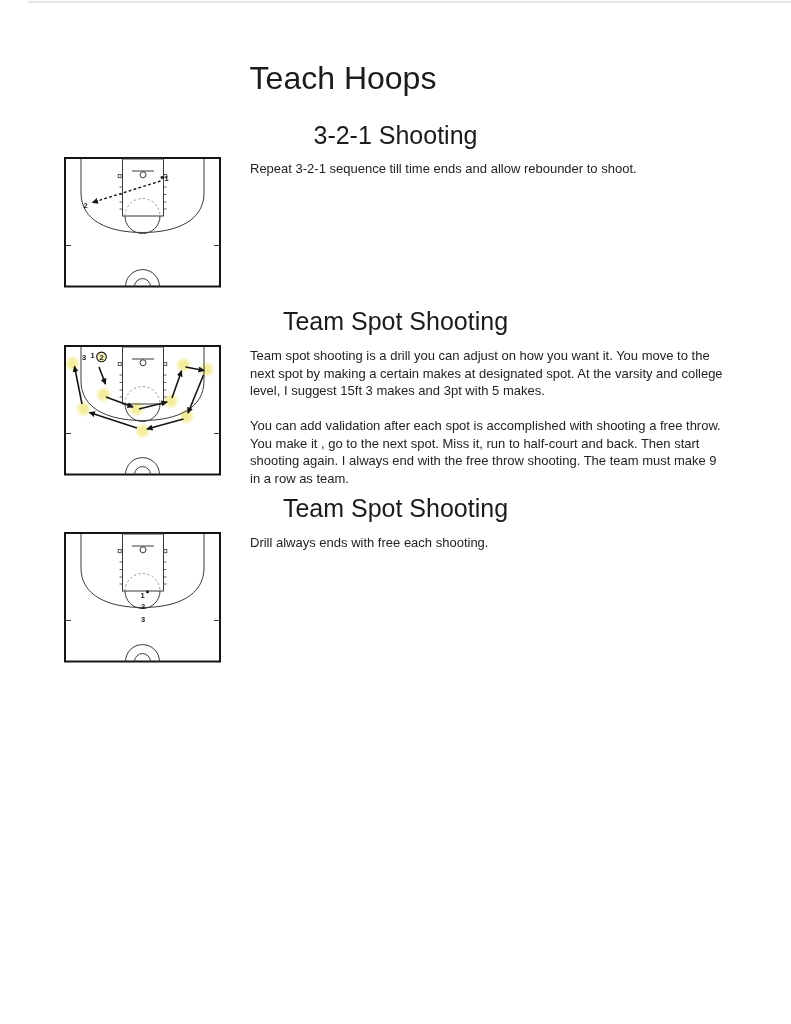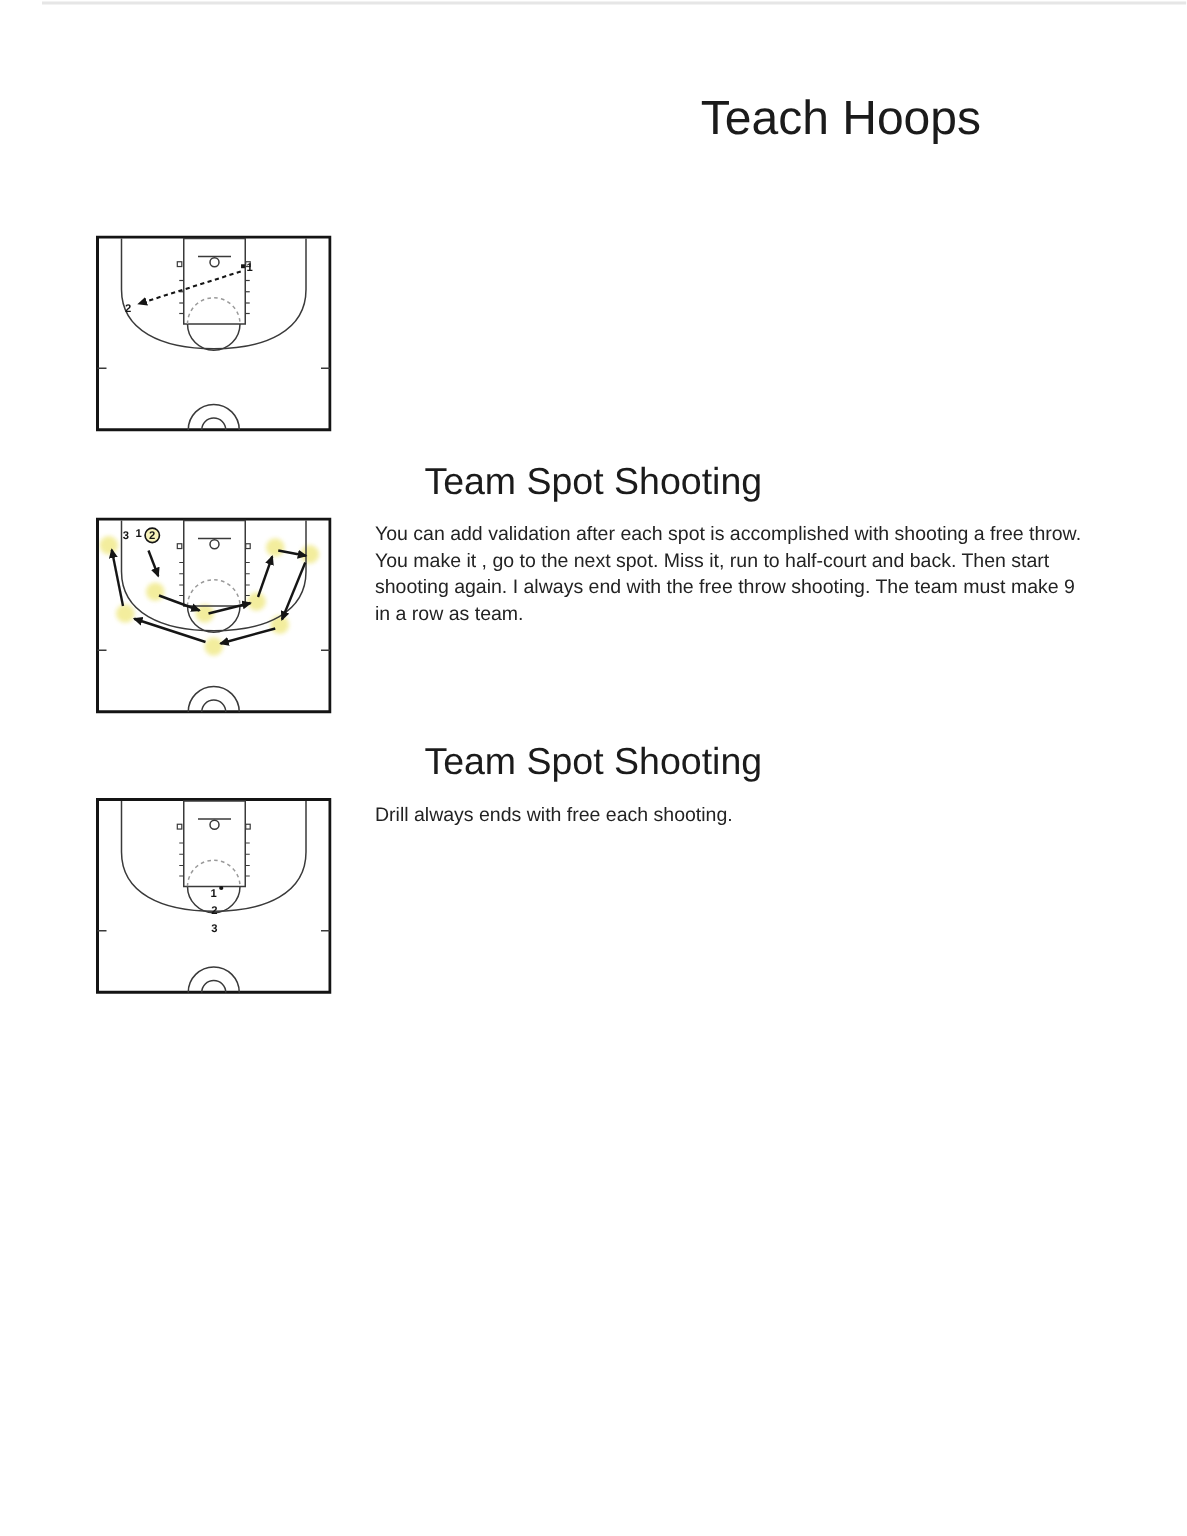--- a/index.html
+++ b/index.html
@@ -2,40 +2,41 @@
 <html><head>
 <meta charset="utf-8">
 <style>
   html,body { margin:0; padding:0; background:#ffffff; }
   .page {
     position:relative; width:791px; height:1024px; background:#ffffff;
     font-family:"Liberation Sans", sans-serif; overflow:hidden;
   }
   .top-rule { position:absolute; top:1px; left:28px; right:0; height:2px; background:#e6e6e6; }
   .doc-title {
-    position:absolute; top:60px; left:0; width:654px; margin:0;
-    text-align:right; font-size:32px; font-weight:400; color:#1b1b1b;
+    position:absolute; top:60px; left:16px; width:654px; margin:0;
+    text-align:center; font-size:32px; font-weight:400; color:#1b1b1b;
   }
   .section-heading {
     position:absolute; left:0; width:791px; margin:0;
     text-align:center; font-size:25px; font-weight:400; color:#1b1b1b;
   }
   .paras { position:absolute; left:250px; width:535px; font-size:13px; line-height:17.5px; color:#232323; }
   .para  { white-space:pre-line; margin:0 0 17.5px 0; }
   svg.court { position:absolute; left:64px; }
 </style>
 </head>
 <body>
 
 <div class="page">
 
   <div class="top-rule"></div>
 
   <h1 class="doc-title">Teach Hoops</h1>
 
+  <h2 class="section-heading" style="top:121px">3-2-1 Shooting</h2>
   <svg class="court" style="top:157px" width="157" height="131" viewBox="0 0 157 131">
       <rect x="1" y="1" width="155" height="128.5" fill="none" stroke="#141414" stroke-width="2"></rect>
       <rect x="58.5" y="2" width="41" height="57" fill="none" stroke="#3a3a3a" stroke-width="1"></rect>
       <line x1="68" y1="14" x2="90" y2="14" stroke="#3a3a3a" stroke-width="1"></line>
       <circle cx="79" cy="17.8" r="3" fill="none" stroke="#3a3a3a" stroke-width="1"></circle>
       <rect x="54.2" y="17.5" width="3" height="3.2" fill="none" stroke="#3a3a3a" stroke-width="0.8"></rect>
       <rect x="99.8" y="17.5" width="3" height="3.2" fill="none" stroke="#3a3a3a" stroke-width="0.8"></rect>
       <line x1="55.5" y1="30" x2="58.5" y2="30" stroke="#3a3a3a" stroke-width="0.8"></line>
       <line x1="99.5" y1="30" x2="102.5" y2="30" stroke="#3a3a3a" stroke-width="0.8"></line>
       <line x1="55.5" y1="37.5" x2="58.5" y2="37.5" stroke="#3a3a3a" stroke-width="0.8"></line>
@@ -49,20 +50,23 @@
       <path d="M17,2 V36 C17,63.5 44,75.5 78.5,75.5 C113,75.5 140,63.5 140,36 V2" fill="none" stroke="#3a3a3a" stroke-width="1"></path>
       <line x1="1" y1="88.5" x2="7" y2="88.5" stroke="#3a3a3a" stroke-width="1"></line>
       <line x1="150" y1="88.5" x2="156" y2="88.5" stroke="#3a3a3a" stroke-width="1"></line>
       <path d="M61.5,129.6 A17,17 0 0 1 95.5,129.6" fill="none" stroke="#3a3a3a" stroke-width="1"></path>
       <path d="M70.5,129.6 A8,8 0 0 1 86.5,129.6" fill="none" stroke="#3a3a3a" stroke-width="1"></path>
       <line x1="96.5" y1="24" x2="28.5" y2="45.5" stroke="#151515" stroke-width="1.4" marker-end="url(#ah)" stroke-dasharray="2.8,2.3"></line>
       <rect x="96.7" y="19.2" width="2.6" height="2.6" fill="#151515"></rect>
       <text x="102.5" y="23.5" text-anchor="middle" font-size="7.5" font-weight="bold" font-family="&quot;Liberation Sans&quot;, sans-serif" fill="#151515">1</text>
       <text x="21.5" y="51" text-anchor="middle" font-size="7.5" font-weight="bold" font-family="&quot;Liberation Sans&quot;, sans-serif" fill="#151515">2</text>
     </svg>
+  <div class="paras" style="top:160px">
+      <div class="para">Repeat 3-2-1 sequence till time ends and allow rebounder to shoot.</div>
+    </div>
 
   <h2 class="section-heading" style="top:307px">Team Spot Shooting</h2>
   <svg class="court" style="top:345px" width="157" height="131" viewBox="0 0 157 131">
       <circle cx="8.5" cy="18.5" r="6.2" fill="#f1ea8c" opacity="0.85" filter="url(#spotblur)"></circle>
       <circle cx="19.5" cy="64" r="6.2" fill="#f1ea8c" opacity="0.85" filter="url(#spotblur)"></circle>
       <circle cx="39.5" cy="49.5" r="6.2" fill="#f1ea8c" opacity="0.85" filter="url(#spotblur)"></circle>
       <circle cx="72.5" cy="64" r="6.2" fill="#f1ea8c" opacity="0.85" filter="url(#spotblur)"></circle>
       <circle cx="78.5" cy="86" r="6.2" fill="#f1ea8c" opacity="0.85" filter="url(#spotblur)"></circle>
       <circle cx="107" cy="56" r="6.2" fill="#f1ea8c" opacity="0.85" filter="url(#spotblur)"></circle>
       <circle cx="119.5" cy="20" r="6.2" fill="#f1ea8c" opacity="0.85" filter="url(#spotblur)"></circle>
@@ -97,20 +101,23 @@
       <line x1="139.5" y1="30" x2="124" y2="68" stroke="#151515" stroke-width="1.6" marker-end="url(#ah)"></line>
       <line x1="119.5" y1="74" x2="83" y2="84" stroke="#151515" stroke-width="1.6" marker-end="url(#ah)"></line>
       <line x1="73" y1="83" x2="25.5" y2="67.5" stroke="#151515" stroke-width="1.6" marker-end="url(#ah)"></line>
       <line x1="18" y1="59" x2="10.5" y2="21.5" stroke="#151515" stroke-width="1.6" marker-end="url(#ah)"></line>
       <text x="20" y="14.5" text-anchor="middle" font-size="7.5" font-weight="bold" font-family="&quot;Liberation Sans&quot;, sans-serif" fill="#151515">3</text>
       <text x="28.5" y="13" text-anchor="middle" font-size="7.5" font-weight="bold" font-family="&quot;Liberation Sans&quot;, sans-serif" fill="#151515">1</text>
       <circle cx="37.5" cy="11.9" r="4.8" fill="#f1ea8c" fill-opacity="0.6" stroke="#151515" stroke-width="1.1"></circle>
       <text x="37.5" y="14.5" text-anchor="middle" font-size="7.5" font-weight="bold" font-family="&quot;Liberation Sans&quot;, sans-serif" fill="#151515">2</text>
     </svg>
   <div class="paras" style="top:347px">
+      <div class="para">Team spot shooting is a drill you can adjust on how you want it. You move to the
+next spot by making a certain makes at designated spot. At the varsity and college
+level, I suggest 15ft 3 makes and 3pt with 5 makes.</div>
       <div class="para">You can add validation after each spot is accomplished with shooting a free throw.
 You make it , go to the next spot. Miss it, run to half-court and back. Then start
 shooting again. I always end with the free throw shooting. The team must make 9
 in a row as team.</div>
     </div>
 
   <h2 class="section-heading" style="top:494px">Team Spot Shooting</h2>
   <svg class="court" style="top:532px" width="157" height="131" viewBox="0 0 157 131">
       <rect x="1" y="1" width="155" height="128.5" fill="none" stroke="#141414" stroke-width="2"></rect>
       <rect x="58.5" y="2" width="41" height="57" fill="none" stroke="#3a3a3a" stroke-width="1"></rect>

